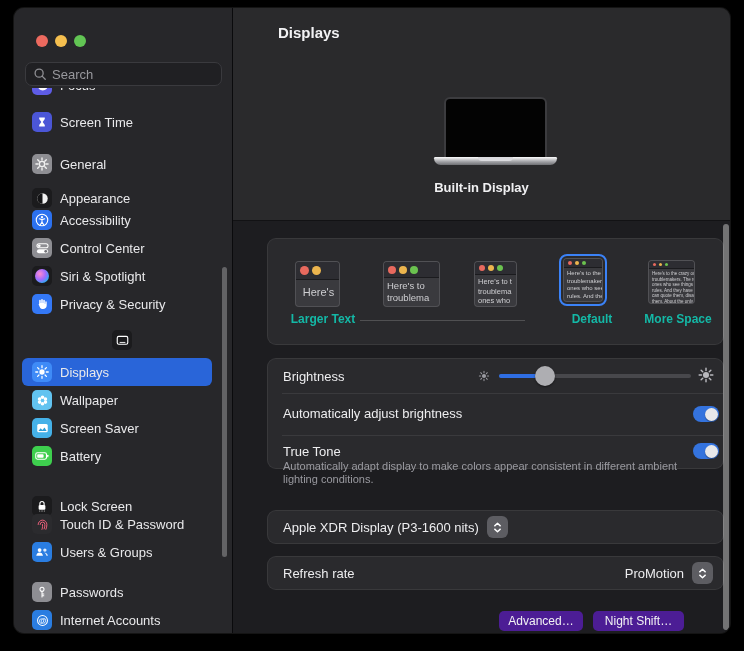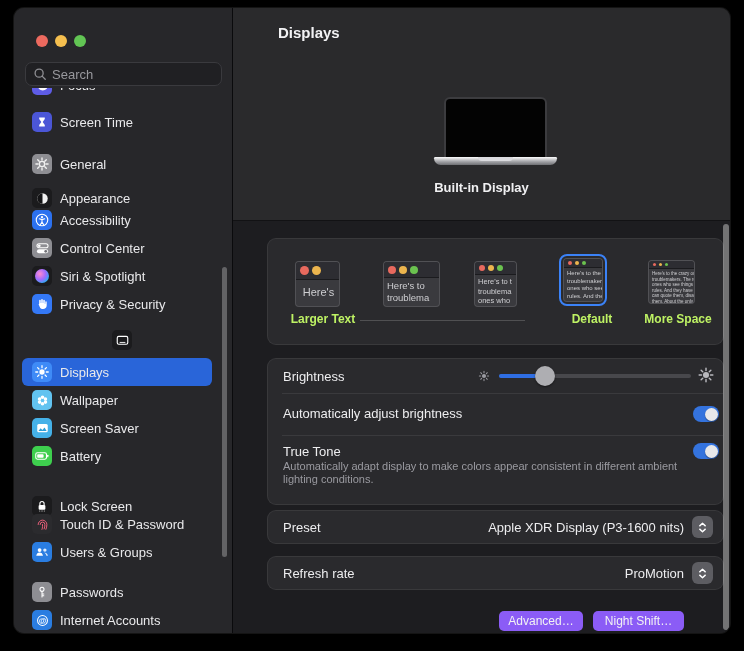--- a/index.html
+++ b/index.html
@@ -64,32 +64,32 @@
     background:#dadade; border-radius:0 0 4px 4px;
   }
   .device-label { position:absolute; left:0; top:172px; width:497px; text-align:center;
     font-size:13px; font-weight:700; color:#f0f0f2; }
   
   .card {
     position:absolute; left:34px; width:457px; background:#2a2a2d;
     border:1px solid rgba(255,255,255,0.07); border-radius:9px;
   }
   .card-options { top:230px; height:107px; }
-  .card-controls { top:350px; height:147px; }
+  .card-controls { top:350px; height:111px; }
   .card-preset { top:502px; height:34px; }
   .card-refresh { top:548px; height:34px; }
   .row-label { font-size:13px; color:#ededef; }
   
   .opt-window { position:absolute; background:#3a3a3e; border:1px solid rgba(255,255,255,0.12);
     border-radius:4px; overflow:hidden; }
   .opt-titlebar { background:#2d2d32; border-bottom:1px solid rgba(0,0,0,0.4);
     display:flex; align-items:center; padding-left:4px; gap:3px; }
   .opt-dot { border-radius:50%; flex:none; }
   .opt-lines { color:#cfcfd2; overflow:hidden; }
-  .opt-label { position:absolute; font-size:12px; font-weight:700; color:#bef264;
+  .opt-label { position:absolute; font-size:12px; font-weight:700; color:#14b8a6;
     transform:translateX(-50%); white-space:nowrap;padding-left:12px; }
   .opt-ring { position:absolute; border:2px solid #3b82f7; border-radius:8px; }
   .opt-connector { position:absolute; left:92px; top:81px; width:165px; height:1px;
     background:rgba(255,255,255,0.18); }
   
   .slider-track { position:absolute; left:231px; top:15px; width:192px; height:4px;
     border-radius:2px; background:#48484c; }
   .slider-fill { position:absolute; left:0; top:0; height:4px; border-radius:2px; background:#2f6ee3; }
   .slider-knob { position:absolute; top:-8px; width:20px; height:20px; border-radius:50%;
     background:#aeaeb2; box-shadow:0 1px 2px rgba(0,0,0,0.5); }
@@ -99,21 +99,21 @@
     border-radius:50%; background:#e8e8ea; box-shadow:0 1px 1px rgba(0,0,0,0.4); }
   .tt-desc { position:absolute; left:15px; top:101px; width:400px; font-size:11px;
     line-height:13px; color:#9a9aa0; }
   
   .inline-row { display:flex; align-items:center; height:32px; padding:0 10px 0 15px; }
   .inline-row .row-label { flex:1; }
   .inline-row .value { font-size:13px; color:#ededef; margin-right:8px; }
   .stepper { width:21px; height:22px; border-radius:6px; background:#5d5d62;
     display:flex; align-items:center; justify-content:center; flex:none; }
   
-  .btn { position:absolute; top:603px; height:20px; border-radius:5px; background:#8b5cf6;
+  .btn { position:absolute; top:603px; height:20px; border-radius:5px; background:#4c1d95;
     color:#f2f2f3; font-size:12px; display:flex; align-items:center; justify-content:center;
     font-family:inherit; border:none; }
   .btn-advanced { left:266px; width:84px; }
   .btn-night { left:360px; width:91px; }
   .btn-help { left:457px; top:602px; width:21px; height:21px; border-radius:50%;
     background:#5a5a5f; color:#f0f0f2; font-size:13px; font-weight:700;
     display:flex; align-items:center; justify-content:center; }
   .main-scrollbar { position:absolute; left:490px; top:216px; width:6px; height:406px;
     border-radius:3px; background:rgba(255,255,255,0.38); }
 </style>
@@ -438,21 +438,20 @@
 
         <div style="position:absolute;left:15px;top:85px;" class="row-label">True Tone</div>
         <div class="tt-desc">Automatically adapt display to make colors appear consistent in different ambient lighting conditions.</div>
         <div class="toggle" style="left:425px;top:84px;">
             <div class="knob"></div>
           </div>
       </section>
 
       <section class="card card-preset">
         <div class="inline-row">
-          <span class="row-label">Preset</span>
           <span class="value">Apple XDR Display (P3-1600 nits)</span>
           <span class="stepper">
             <svg width="13" height="15" viewBox="0 0 16 16">
                 <path d="M4.6 6L8 2.8 11.4 6M4.6 10L8 13.2 11.4 10" stroke="#fff" stroke-width="1.7" fill="none" stroke-linecap="round" stroke-linejoin="round"></path>
               </svg>
           </span>
         </div>
       </section>
 
       <section class="card card-refresh">

